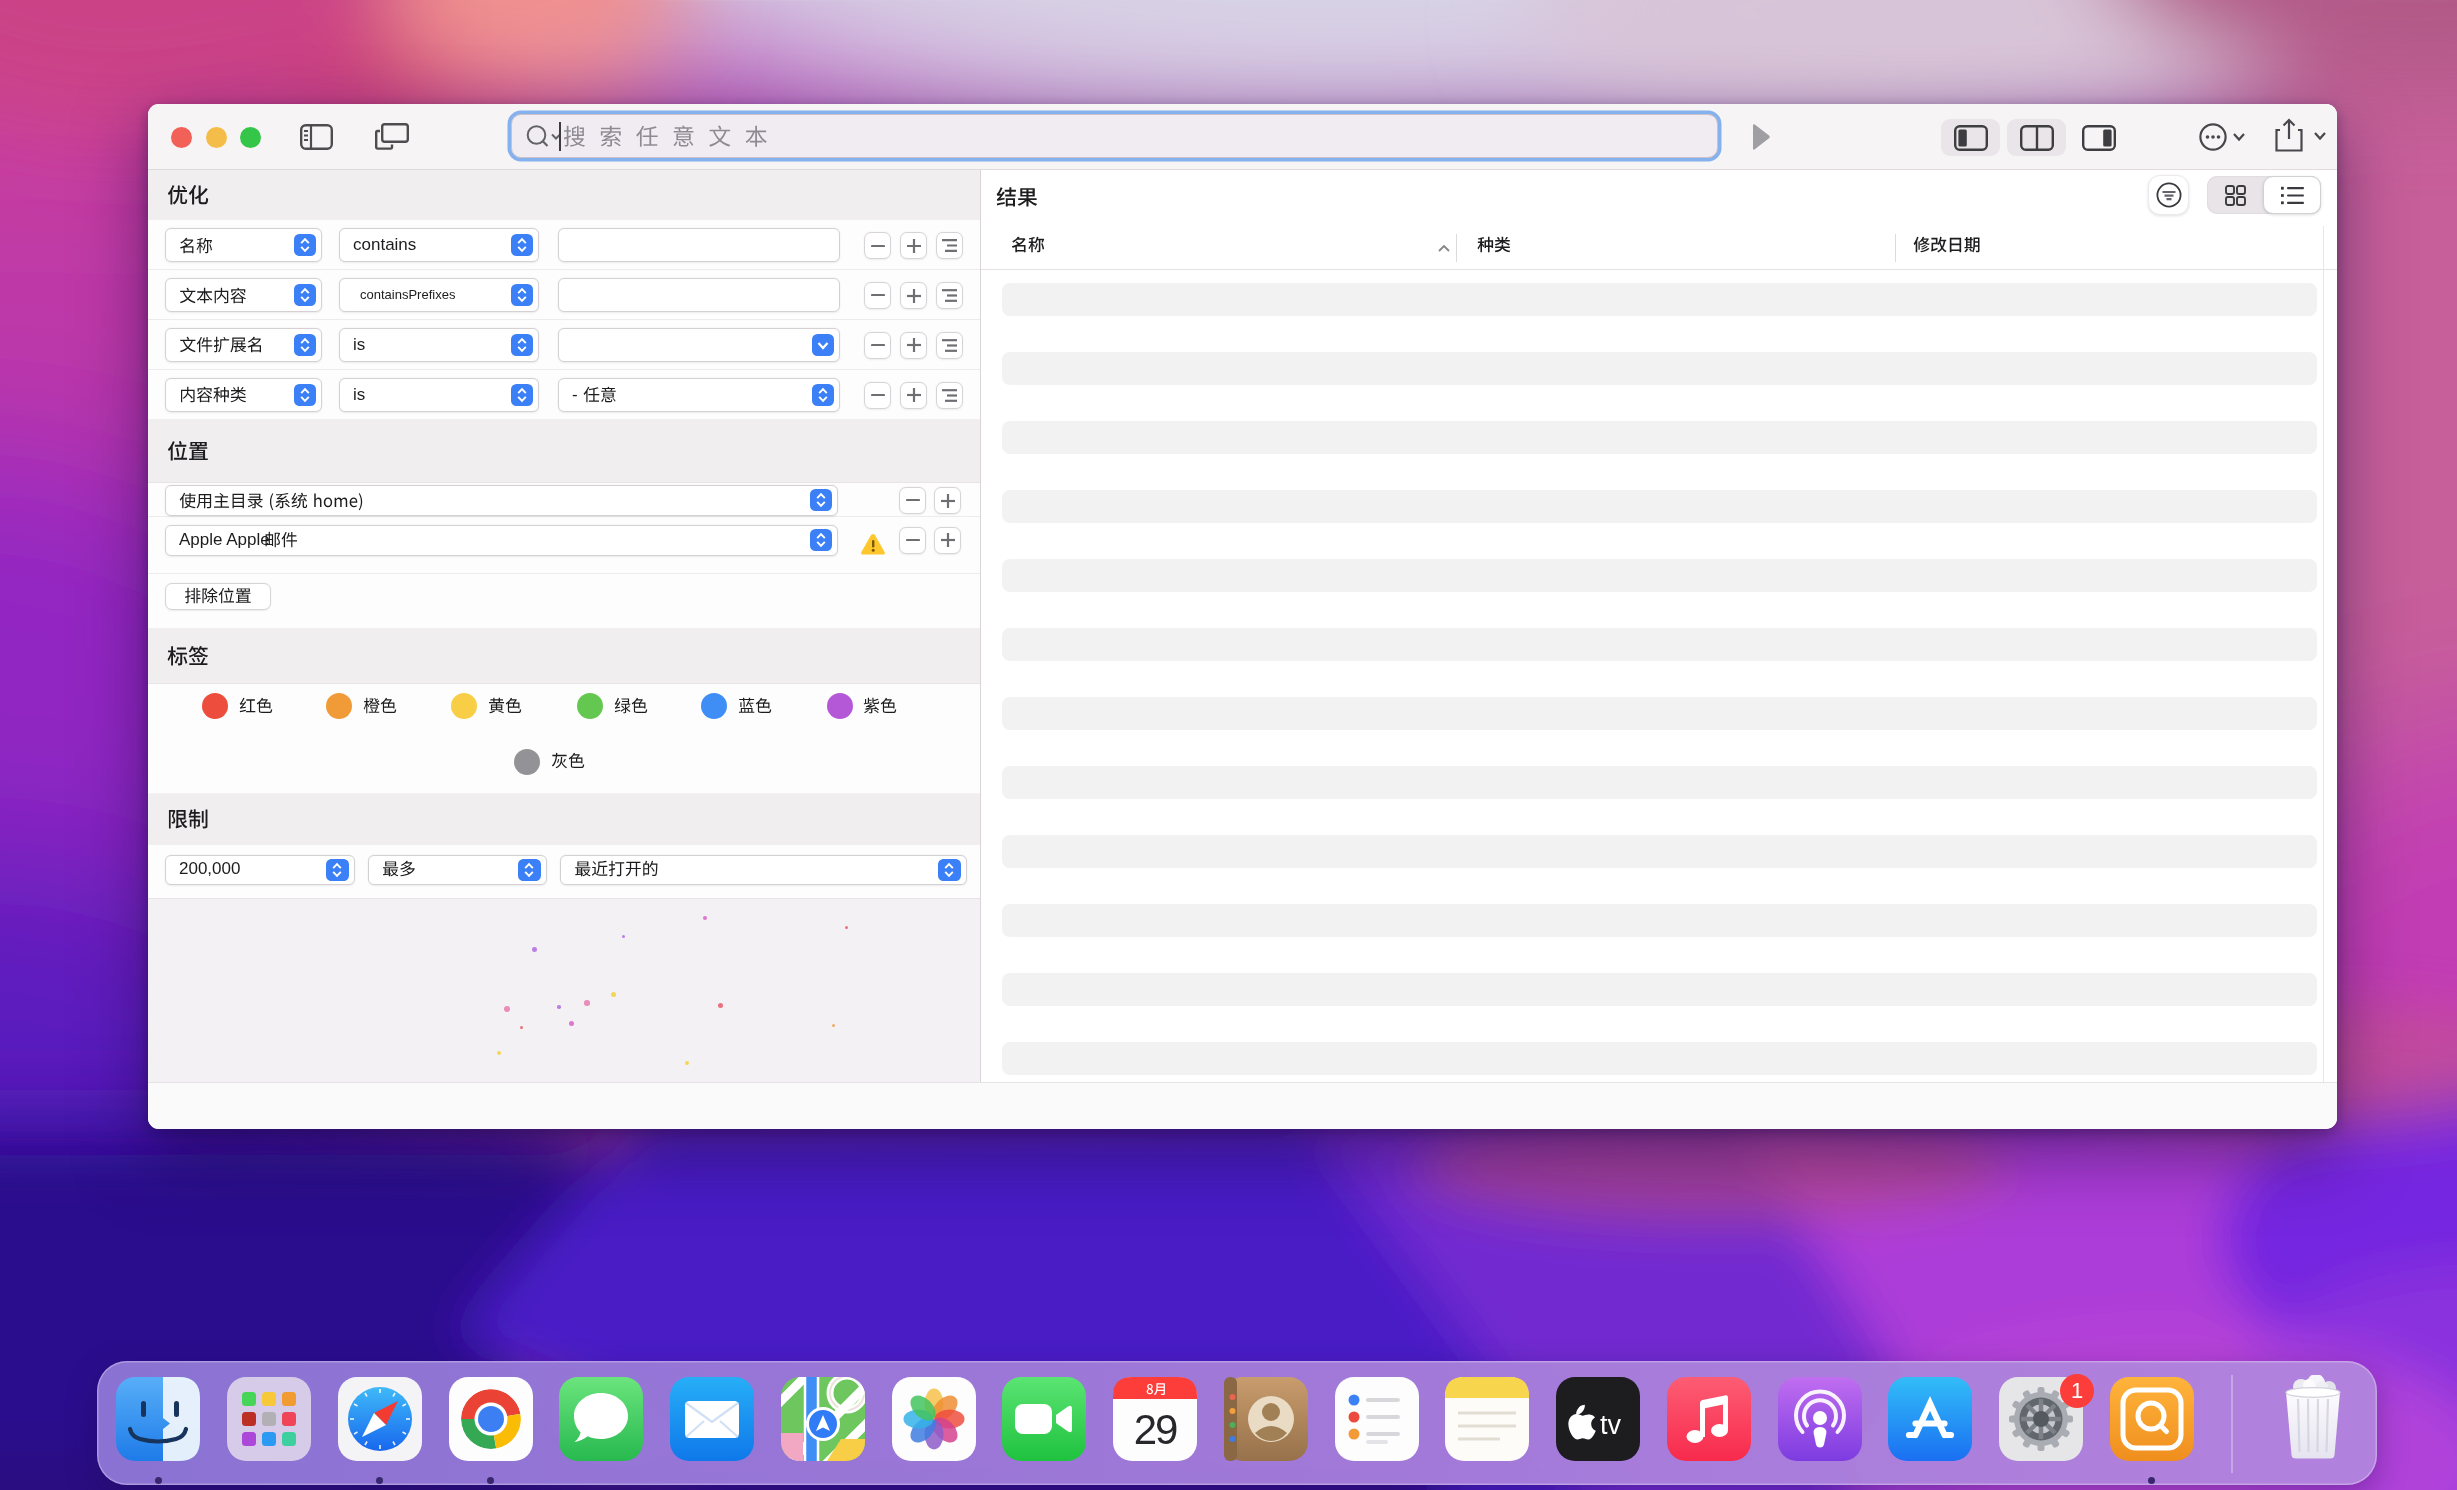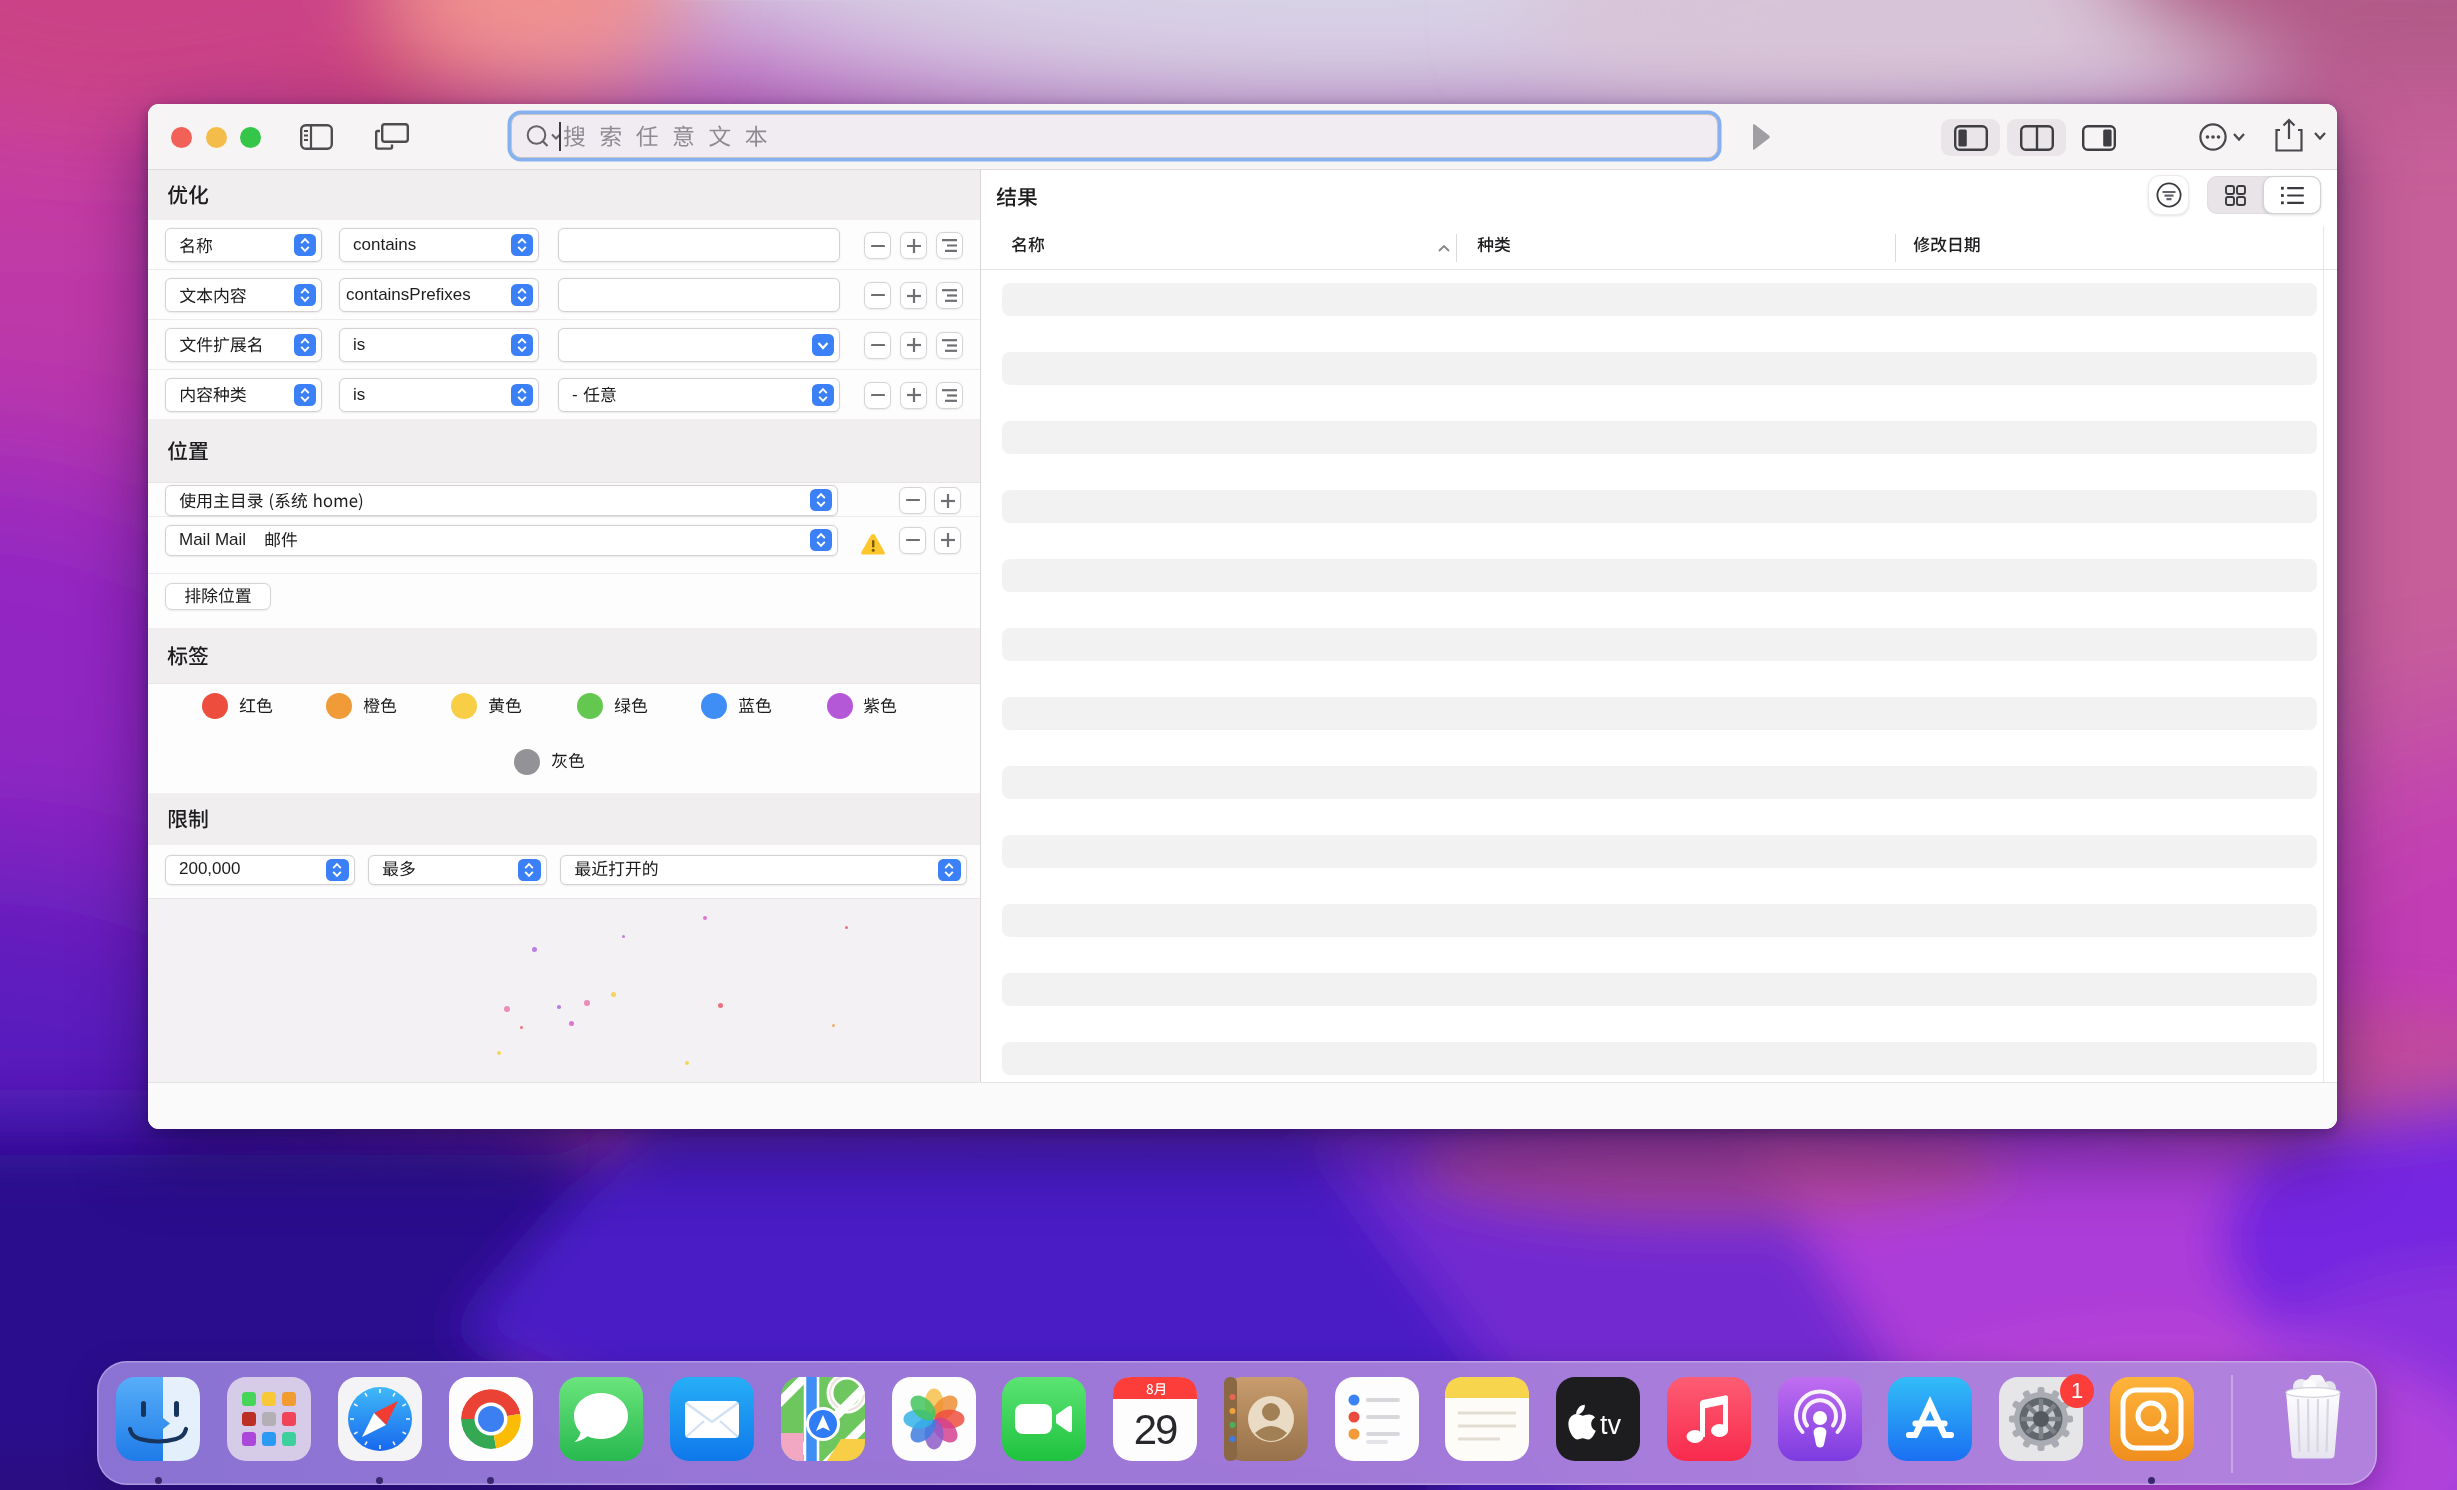--- a/index.html
+++ b/index.html
@@ -166,21 +166,21 @@
       </svg>
       <div style="position:absolute;left:31px;top:182px;line-height:0"><svg width="68" height="21" viewBox="0 -16.1 68.0 21.2">
           <path d="M7.2 -14.0C7.7 -13.2 8.2 -12.0 8.4 -11.3L9.9 -11.8C9.6 -12.5 9.0 -13.6 8.5 -14.4ZM0.9 -11.3V-10.0H3.5C4.5 -7.4 5.8 -5.2 7.6 -3.4C5.7 -1.8 3.4 -0.7 0.6 0.1C0.9 0.4 1.3 1.0 1.4 1.3C4.2 0.4 6.6 -0.8 8.5 -2.5C10.5 -0.8 12.8 0.5 15.6 1.2C15.8 0.9 16.2 0.3 16.4 0.1C13.7 -0.6 11.4 -1.8 9.5 -3.4C11.2 -5.2 12.5 -7.3 13.5 -10.0H16.2V-11.3ZM8.6 -4.3C7.0 -5.9 5.7 -7.9 4.8 -10.0H12.1C11.2 -7.7 10.1 -5.8 8.6 -4.3Z M24.8 -14.3V-10.7H18.1V-9.4H23.2C22.0 -6.5 19.9 -3.8 17.6 -2.4C17.9 -2.1 18.4 -1.7 18.6 -1.3C21.0 -3.0 23.2 -6.1 24.5 -9.4H24.8V-3.1H20.8V-1.8H24.8V1.4H26.2V-1.8H30.1V-3.1H26.2V-9.4H26.4C27.7 -6.1 29.9 -3.0 32.4 -1.4C32.6 -1.7 33.1 -2.2 33.4 -2.5C31.0 -3.8 28.9 -6.5 27.7 -9.4H32.9V-10.7H26.2V-14.3Z M35.7 -11.4V1.4H36.9V-10.1H41.9C41.8 -7.9 41.1 -5.1 37.4 -3.0C37.7 -2.8 38.1 -2.3 38.3 -2.1C40.6 -3.4 41.8 -5.0 42.5 -6.7C44.0 -5.2 45.7 -3.5 46.6 -2.3L47.7 -3.1C46.6 -4.4 44.5 -6.4 42.9 -7.9C43.0 -8.7 43.1 -9.4 43.1 -10.1H48.1V-0.3C48.1 -0.0 48.0 0.1 47.7 0.1C47.3 0.1 46.2 0.1 45.0 0.1C45.2 0.4 45.4 1.0 45.4 1.3C46.9 1.3 48.0 1.3 48.6 1.1C49.2 0.9 49.4 0.5 49.4 -0.3V-11.4H43.2V-14.3H41.9V-11.4Z M56.6 -10.7C55.7 -9.5 54.1 -8.3 52.5 -7.5C52.8 -7.3 53.2 -6.8 53.4 -6.6C55.0 -7.4 56.7 -8.9 57.8 -10.4ZM61.0 -10.0C62.5 -9.0 64.5 -7.6 65.4 -6.6L66.3 -7.4C65.3 -8.4 63.4 -9.8 61.8 -10.7ZM59.4 -9.2C57.8 -6.7 54.8 -4.6 51.6 -3.4C51.9 -3.2 52.3 -2.7 52.5 -2.4C53.2 -2.7 54.0 -3.1 54.7 -3.5V1.4H56.0V0.8H63.0V1.3H64.3V-3.7C65.0 -3.3 65.7 -3.0 66.5 -2.6C66.7 -3.0 67.0 -3.4 67.3 -3.7C64.6 -4.8 62.1 -6.1 60.2 -8.3L60.5 -8.8ZM56.0 -0.3V-3.2H63.0V-0.3ZM56.1 -4.3C57.4 -5.2 58.6 -6.3 59.5 -7.4C60.7 -6.2 61.9 -5.2 63.2 -4.3ZM58.4 -14.1C58.6 -13.7 58.9 -13.2 59.1 -12.7H52.4V-9.6H53.7V-11.5H65.3V-9.6H66.6V-12.7H60.5C60.3 -13.2 60.0 -13.9 59.7 -14.4Z" fill="#1d1d1f"></path>
         </svg></div>
       <div class="abs" style="left:191px;top:174px;width:200px;height:34px;background:#fff;border:1px solid #d5d0d4;border-radius:6px;box-shadow:0 0.5px 2px rgba(0,0,0,0.08)"></div>
       <svg class="abs" style="left:363px;top:180px" width="22" height="22" viewBox="0 0 22 22">
         <rect width="22" height="22" rx="5.5" fill="#3b80f6"></rect>
         <path d="M 7.2,9.2 L 11,5.2 L 14.8,9.2" fill="none" stroke="#fff" stroke-width="1.9"></path>
         <path d="M 7.2,12.8 L 11,16.8 L 14.8,12.8" fill="none" stroke="#fff" stroke-width="1.9"></path>
       </svg>
-      <div style="position:absolute;left:198px;top:180px;font-size:17px;color:#1d1d1f;font-weight:400;letter-spacing:0px;white-space:nowrap;line-height:21px">containsPrefixes</div>
+      <div style="position:absolute;left:212px;top:180px;font-size:13px;color:#1d1d1f;font-weight:400;letter-spacing:0px;white-space:nowrap;line-height:21px">containsPrefixes</div>
       <div class="abs" style="left:410px;top:174px;width:282px;height:34px;background:#fff;border:1px solid #d5d0d4;border-radius:6px;box-shadow:0 0.5px 2px rgba(0,0,0,0.08)"></div>
       <div class="abs" style="left:716px;top:178px;width:27px;height:27px;background:#fff;border:1px solid #d8d3d7;border-radius:7px;box-shadow:0 0.5px 2px rgba(0,0,0,0.07)"></div>
       <svg class="abs" style="left:723px;top:190px" width="14" height="2.4" viewBox="0 0 14 2.39062">
         <rect width="14" height="2.4" rx="1" fill="#6e6e73"></rect>
       </svg>
       <div class="abs" style="left:752px;top:178px;width:27px;height:27px;background:#fff;border:1px solid #d8d3d7;border-radius:7px;box-shadow:0 0.5px 2px rgba(0,0,0,0.07)"></div>
       <svg class="abs" style="left:759px;top:185px" width="14" height="14" viewBox="0 0 14 14">
         <line x1="0" y1="7" x2="14" y2="7" stroke="#6e6e73" stroke-width="2.2"></line>
         <line x1="7" y1="0" x2="7" y2="14" stroke="#6e6e73" stroke-width="2.2"></line>
       </svg>
@@ -293,21 +293,21 @@
       <svg class="abs" style="left:793px;top:390px" width="14" height="14" viewBox="0 0 14 14">
         <line x1="0" y1="7" x2="14" y2="7" stroke="#6e6e73" stroke-width="2.2"></line>
         <line x1="7" y1="0" x2="7" y2="14" stroke="#6e6e73" stroke-width="2.2"></line>
       </svg>
       <div class="abs" style="left:17px;top:421px;width:673px;height:31px;background:#fff;border:1px solid #d5d0d4;border-radius:6px;box-shadow:0 0.5px 2px rgba(0,0,0,0.08)"></div>
       <svg class="abs" style="left:662px;top:425px" width="22" height="22" viewBox="0 0 22 22">
         <rect width="22" height="22" rx="5.5" fill="#3b80f6"></rect>
         <path d="M 7.2,9.2 L 11,5.2 L 14.8,9.2" fill="none" stroke="#fff" stroke-width="1.9"></path>
         <path d="M 7.2,12.8 L 11,16.8 L 14.8,12.8" fill="none" stroke="#fff" stroke-width="1.9"></path>
       </svg>
-      <div style="position:absolute;left:31px;top:425px;font-size:17px;color:#1d1d1f;font-weight:400;letter-spacing:0px;white-space:nowrap;line-height:21px">Mail Mail </div>
+      <div style="position:absolute;left:31px;top:425px;font-size:17px;color:#1d1d1f;font-weight:400;letter-spacing:0px;white-space:nowrap;line-height:21px">Apple Apple </div>
       <div style="position:absolute;left:116px;top:426px;line-height:0"><svg width="34" height="21" viewBox="0 -16.1 34.0 21.2">
           <path d="M2.6 -5.9H4.7V-2.0H2.6ZM2.6 -7.0V-10.6H4.7V-7.0ZM7.8 -5.9V-2.0H5.8V-5.9ZM7.8 -7.0H5.8V-10.6H7.8ZM4.6 -14.3V-11.7H1.4V0.3H2.6V-0.9H7.8V0.0H9.0V-11.7H5.8V-14.3ZM10.6 -13.4V1.3H11.8V-12.2H14.5C14.0 -10.8 13.4 -9.0 12.7 -7.6C14.3 -6.1 14.7 -4.8 14.7 -3.8C14.7 -3.2 14.6 -2.6 14.3 -2.4C14.1 -2.3 13.8 -2.3 13.5 -2.2C13.2 -2.2 12.7 -2.2 12.2 -2.3C12.4 -1.9 12.5 -1.4 12.5 -1.1C13.1 -1.1 13.6 -1.0 14.1 -1.1C14.5 -1.1 14.8 -1.2 15.1 -1.4C15.7 -1.8 15.9 -2.7 15.9 -3.7C15.9 -4.8 15.5 -6.2 14.0 -7.8C14.7 -9.4 15.5 -11.3 16.1 -12.9L15.2 -13.4L15.0 -13.4Z M22.4 -5.8V-4.6H27.3V1.4H28.5V-4.6H33.2V-5.8H28.5V-9.6H32.5V-10.8H28.5V-14.1H27.3V-10.8H25.0C25.2 -11.6 25.4 -12.4 25.6 -13.2L24.3 -13.4C24.0 -11.2 23.2 -9.0 22.3 -7.6C22.6 -7.4 23.1 -7.1 23.3 -7.0C23.8 -7.7 24.2 -8.6 24.6 -9.6H27.3V-5.8ZM21.6 -14.2C20.6 -11.6 19.1 -9.1 17.5 -7.4C17.8 -7.1 18.1 -6.5 18.3 -6.2C18.8 -6.7 19.3 -7.4 19.8 -8.2V1.3H21.1V-10.1C21.7 -11.3 22.3 -12.6 22.8 -13.9Z" fill="#1d1d1f"></path>
         </svg></div>
       <svg class="abs" style="left:712px;top:429px" width="26" height="23" viewBox="0 0 26 23">
  <path d="M 11.2,1.8 Q 13,0.3 14.8,1.8 L 24.6,19 Q 25.6,21.6 23,21.6 L 3,21.6 Q 0.4,21.6 1.4,19 Z" fill="#fec72e"></path>
  <rect x="12" y="7" width="2.4" height="7.5" rx="1.2" fill="#7a5a00"></rect>
  <circle cx="13.2" cy="17.3" r="1.5" fill="#7a5a00"></circle>
       </svg>
       <div class="abs" style="left:751px;top:423px;width:27px;height:27px;background:#fff;border:1px solid #d8d3d7;border-radius:7px;box-shadow:0 0.5px 2px rgba(0,0,0,0.07)"></div>
       <svg class="abs" style="left:758px;top:435px" width="14" height="2.4" viewBox="0 0 14 2.39062">

